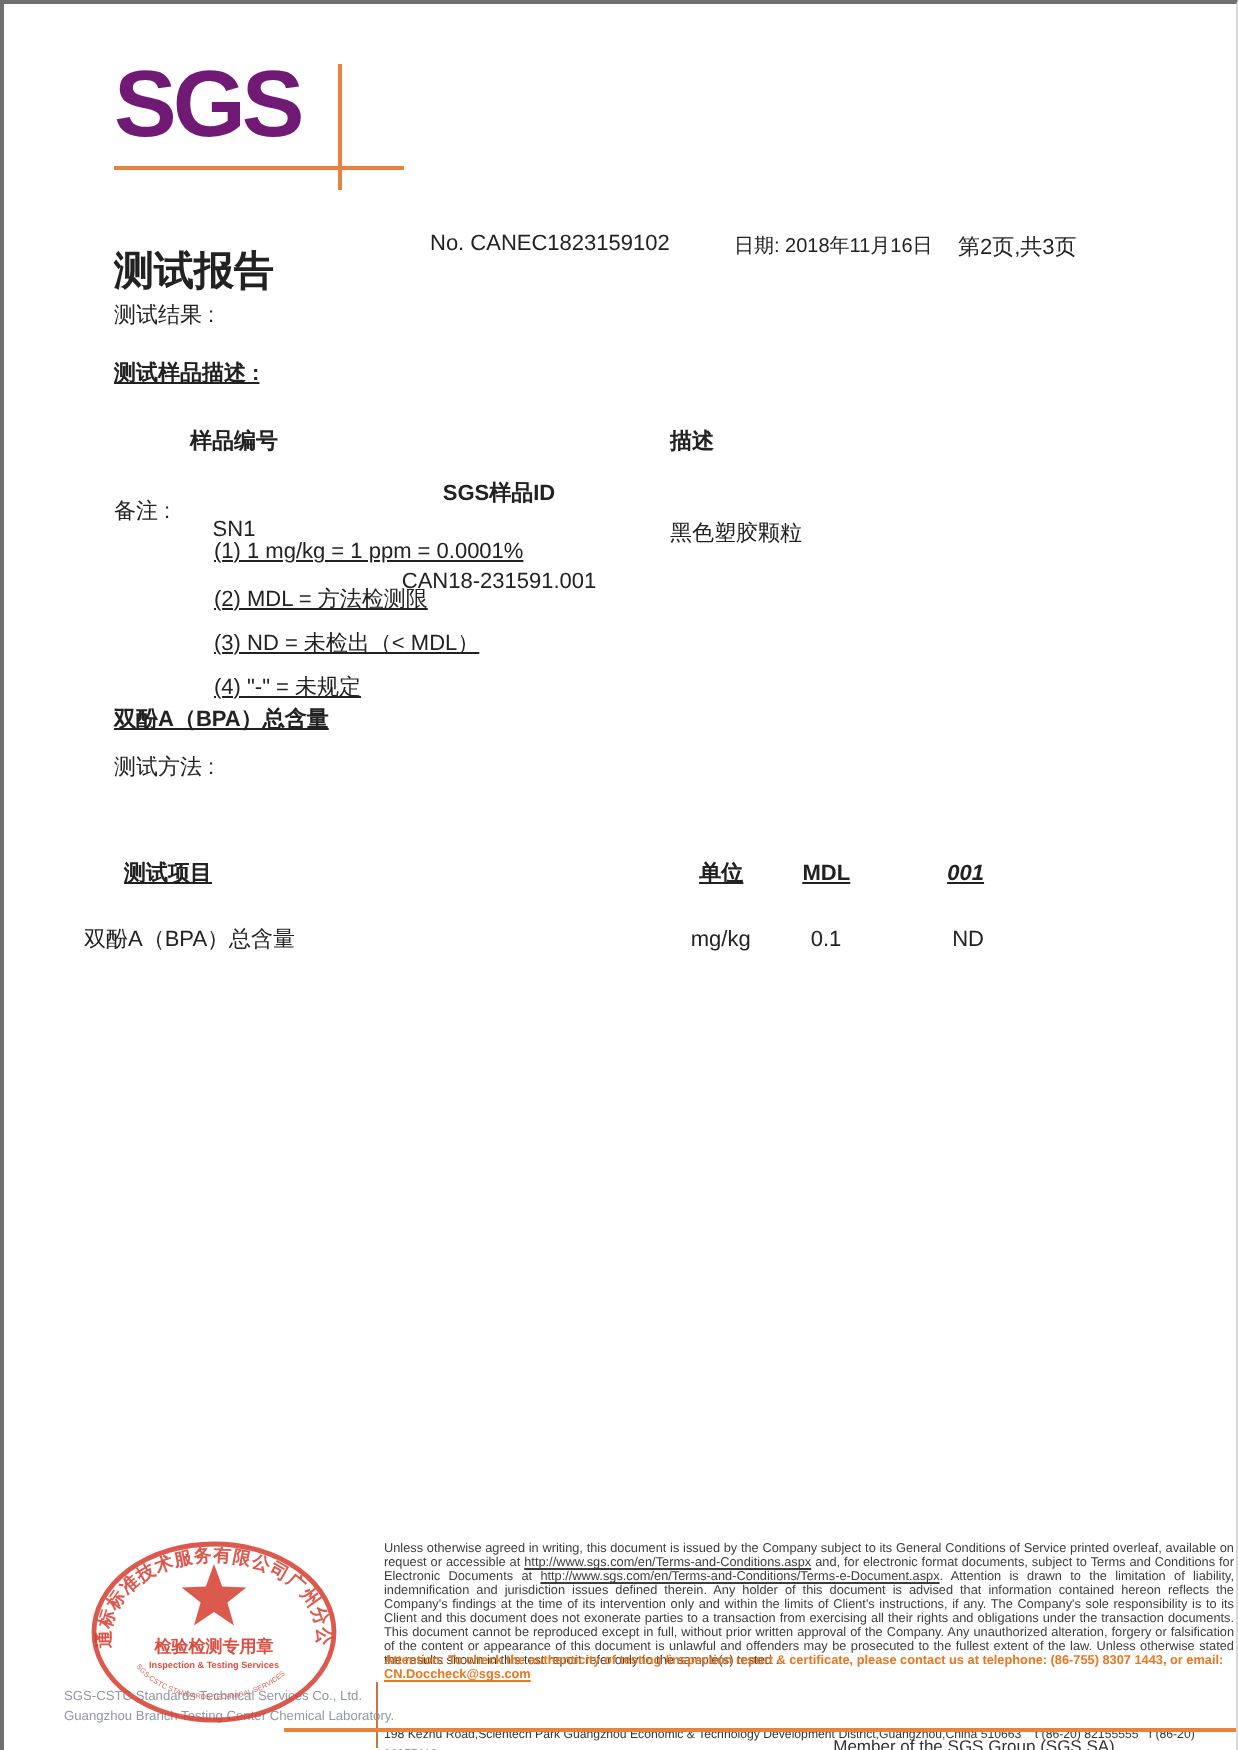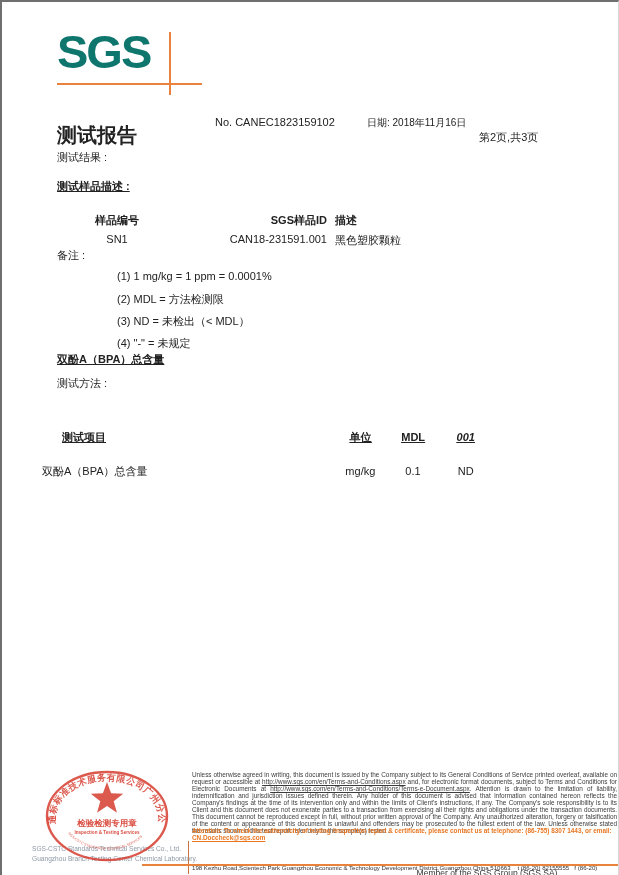--- a/index.html
+++ b/index.html
@@ -4,55 +4,55 @@
 <style>
   html,body{margin:0;padding:0;background:#fff;}
   .page{
     position:relative;width:619px;height:875px;background:#fff;
     font-family:"Liberation Sans","DejaVu Sans",sans-serif;color:#222;
     border-top:2px solid #6f6f6f;border-left:2px solid #6f6f6f;border-right:1px solid #d8d8d8;
     box-sizing:border-box;overflow:hidden;
   }
   .abs{position:absolute;}
   
-  .logo-text{left:55px;top:26px;font-size:47px;font-weight:bold;color:#0f766e;letter-spacing:-2px;line-height:1;}
+  .logo-text{left:55px;top:26px;font-size:47px;font-weight:bold;color:#701a75;letter-spacing:-2px;line-height:1;}
   .logo-hline{left:55px;top:81px;width:145px;height:2px;background:#e8823c;}
   .logo-vline{left:167px;top:30px;width:2px;height:63px;background:#e8823c;}
   
   .title{left:55px;top:120px;font-size:20px;font-weight:bold;}
   .report-no{left:213px;top:114px;font-size:11px;}
   .report-date{left:365px;top:114px;font-size:10px;}
-  .page-info{left:477px;top:114px;font-size:11px;margin-top:14px;}
+  .page-info{left:477px;top:114px;font-size:11px;}
   
   .lbl{font-size:11px;}
   .results-label{left:55px;top:148px;}
   .sample-heading{left:55px;top:177px;font-weight:bold;text-decoration:underline;}
   
   .sample-table{left:60px;top:211px;width:420px;font-size:11px;}
   .st-row{display:flex;}
   .st-c1{width:110px;text-align:center;}
-  .st-c2{width:155px;text-align:right;}
+  .st-c2{width:155px;text-align:center;margin-top:26px;}
   .st-c3{flex:1;text-align:left;padding-left:8px;}
   .st-head{font-weight:bold;}
   .st-data{margin-top:5px;}
   .remarks-label{left:55px;top:246px;}
-  .remark-item{left:115px;font-size:11px;}
+  .remark-item{left:105px;font-size:11px;text-decoration:underline;}
   .r0{top:268px}.r1{top:290px}.r2{top:312px}.r3{top:334px}
   
   .bpa-heading{left:55px;top:350px;font-size:11px;font-weight:bold;text-decoration:underline;}
   .method-label{left:55px;top:374px;font-size:11px;}
   .method-text{left:125px;top:372px;width:458px;font-size:11px;line-height:19px;text-align:justify;}
   
   .res-table{left:40px;top:415px;width:450px;font-size:11px;}
   .rt-row{display:flex;align-items:baseline;}
   .rt-item{width:305px;}
   .rt-item.head{padding-left:20px;box-sizing:border-box;}
   .rt-unit{width:55px;text-align:center;}
   .rt-mdl{width:55px;text-align:center;}
-  .rt-val{width:55px;text-align:center;margin-top:14px;}
+  .rt-val{width:55px;text-align:right;margin-top:14px;}
   .rt-head span{text-decoration:underline;font-weight:bold;}
   .rt-head .italic span{font-style:italic;}
   .rt-data{margin-top:6px;}
   
   .stamp{left:40px;top:766px;width:130px;height:96px;z-index:3;}
   .company-lines{left:30px;top:842px;width:170px;font-size:6.6px;color:#8d99a6;line-height:10px;z-index:1;}
   .fineprint{left:190px;top:770px;width:425px;font-size:6.4px;line-height:6.95px;color:#3c3c3c;text-align:justify;}
   .fineprint a{color:#3c3c3c;text-decoration:underline;}
   .attention{left:190px;top:825px;width:425px;font-size:6.4px;line-height:7px;color:#e87722;font-weight:bold;}
   .attention .email{text-decoration:underline;}

